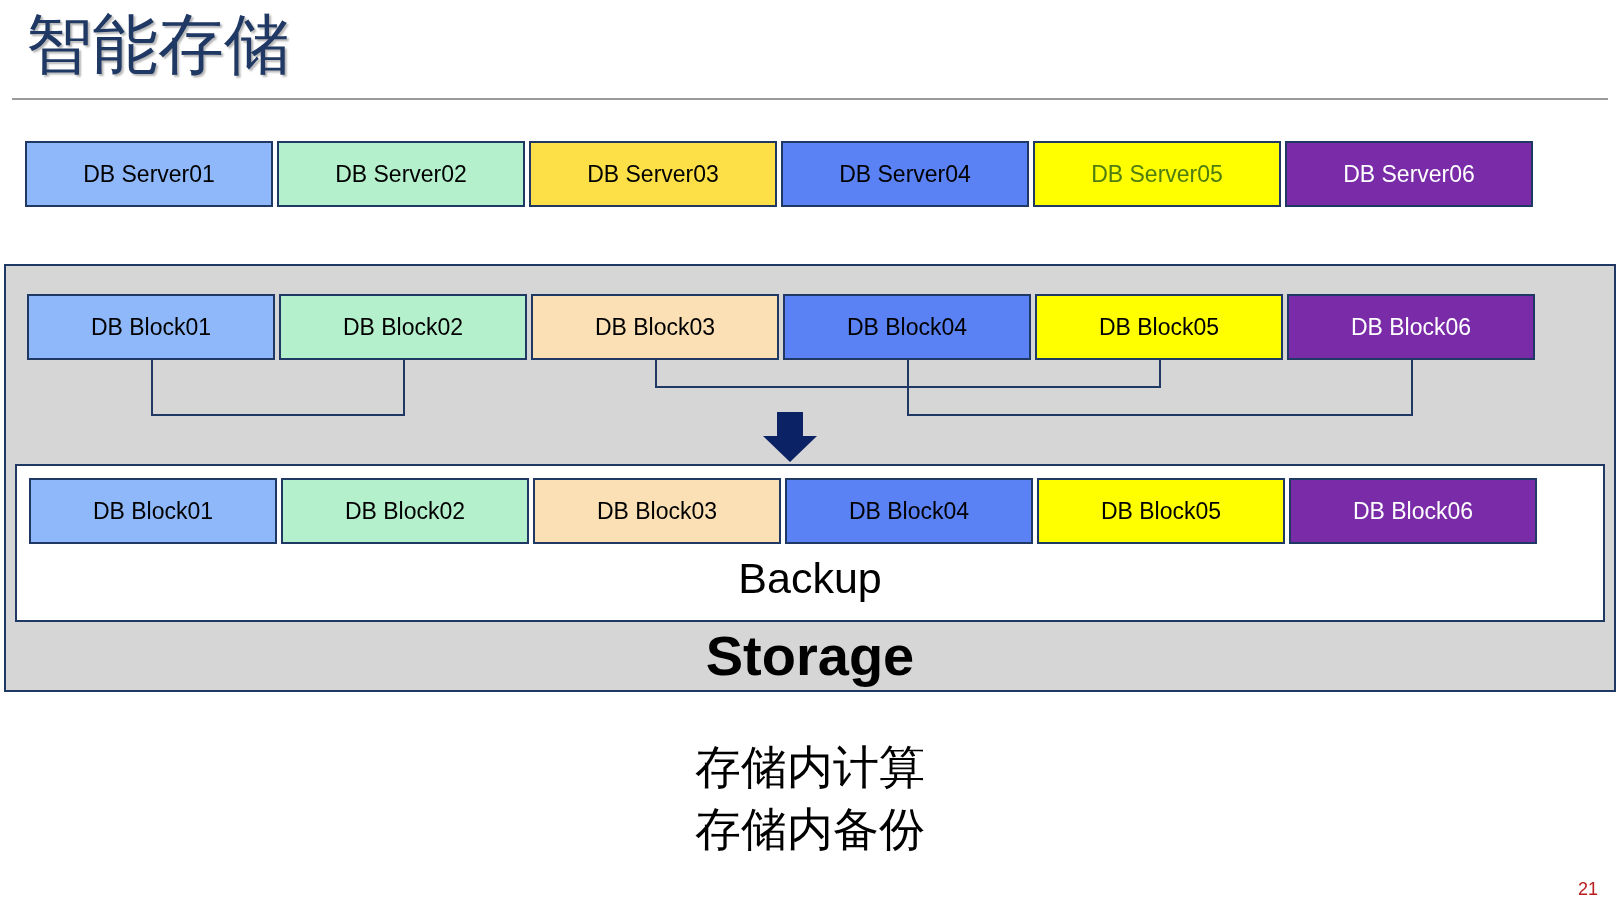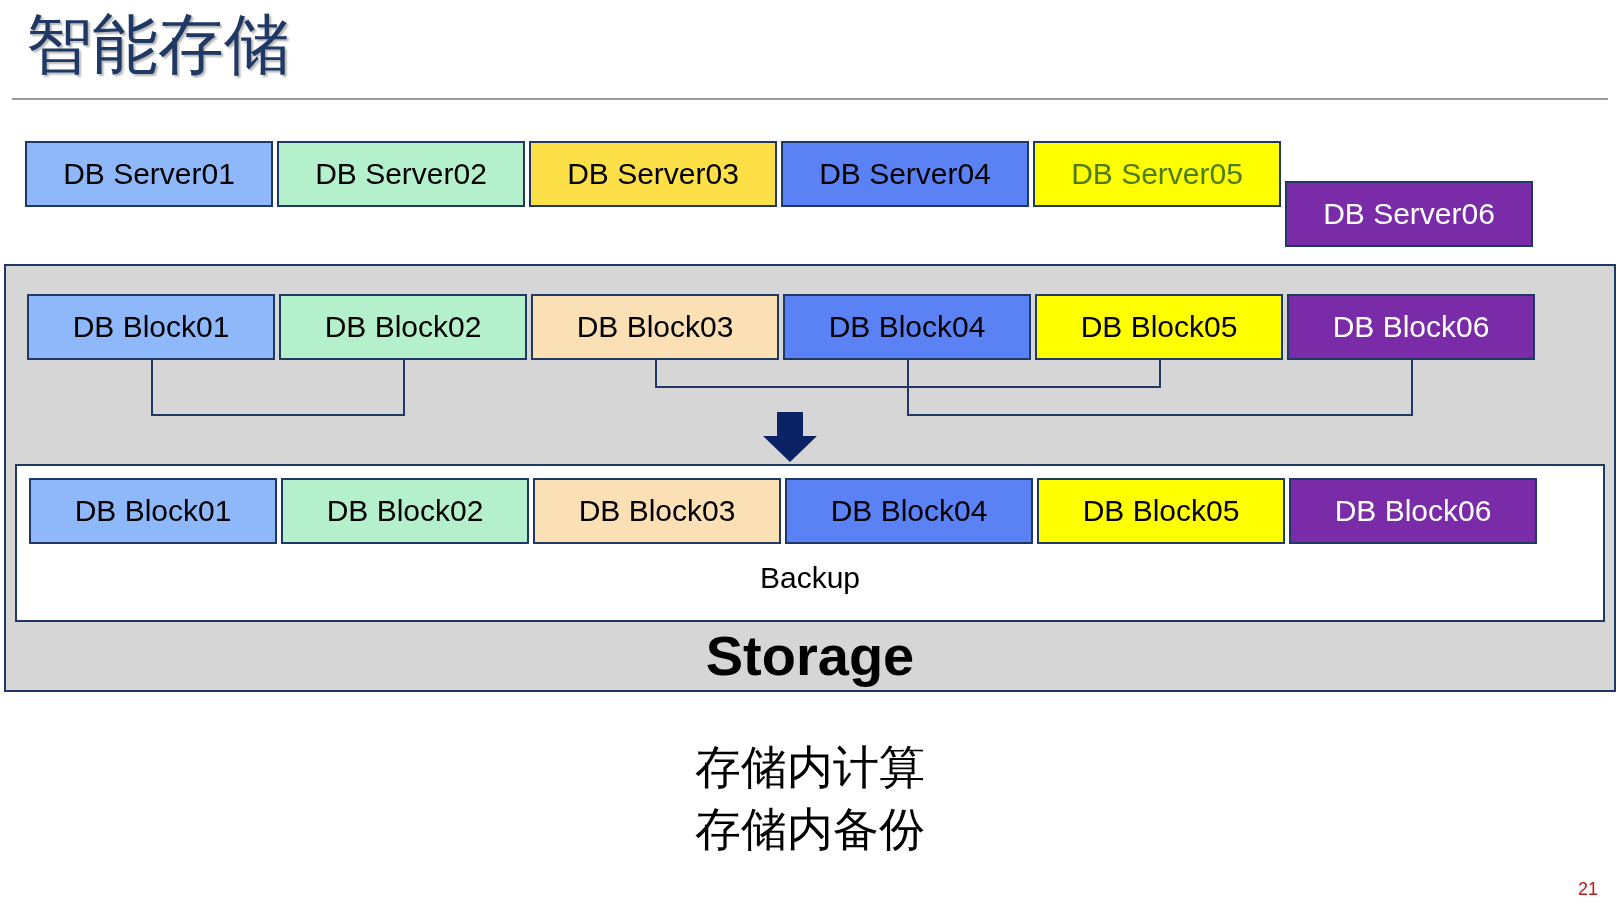--- a/index.html
+++ b/index.html
@@ -39,21 +39,21 @@
   }
 
   
   .cbox {
     position: absolute;
     box-sizing: border-box;
     border: 2px solid #1F3864;
     display: flex;
     align-items: center;
     justify-content: center;
-    font-size: 30px;
+    font-size: 23px;
     line-height: 1;
     white-space: nowrap;
   }
 
   
   .server-row .cbox { top: 0; height: 66px; }
   #server-row {
     position: absolute;
     left: 0; top: 141px;
     width: 1620px; height: 66px;
@@ -125,21 +125,21 @@
     position: absolute;
     left: 0; top: 12px;
     width: 1586px; height: 66px;
   }
   #backup-block-row .cbox { top: 0; height: 66px; }
   #backup-label {
     position: absolute;
     left: 0; top: 90px;
     width: 1586px;
     text-align: center;
-    font-size: 30px;
+    font-size: 43px;
     line-height: 44px;
     color: #000000;
   }
 
   
   #storage-label {
     position: absolute;
     left: 0;
     top: 362px;
     width: 1608px;
@@ -190,21 +190,21 @@
     </div>
     <div class="cbox" style="left: 529px; width: 248px; background: #fde047; color: rgb(0, 0, 0); border-color: rgb(31, 56, 100);">
       <span>DB Server03</span>
     </div>
     <div class="cbox" style="left: 781px; width: 248px; background: rgb(90, 130, 245); color: rgb(0, 0, 0); border-color: rgb(31, 56, 100);">
       <span>DB Server04</span>
     </div>
     <div class="cbox" style="left: 1033px; width: 248px; background: rgb(255, 255, 0); color: #4d7c0f; border-color: rgb(31, 56, 100);">
       <span>DB Server05</span>
     </div>
-    <div class="cbox" style="left: 1285px; width: 248px; background: rgb(122, 44, 168); color: rgb(255, 255, 255); border-color: rgb(31, 56, 100); margin-top: 40px;">
+    <div class="cbox" style="left: 1285px; width: 248px; background: rgb(122, 44, 168); color: rgb(255, 255, 255); border-color: rgb(31, 56, 100);">
       <span>DB Server06</span>
     </div>
   </div>
 
 <div id="storage-container" style="background: rgb(214, 214, 214); border-color: rgb(31, 56, 100);">
 
   <div id="live-block-row">
       <div class="cbox" style="left: 21px; width: 248px; background: rgb(142, 184, 250); color: rgb(0, 0, 0); border-color: rgb(31, 56, 100);">
         <span>DB Block01</span>
       </div>

